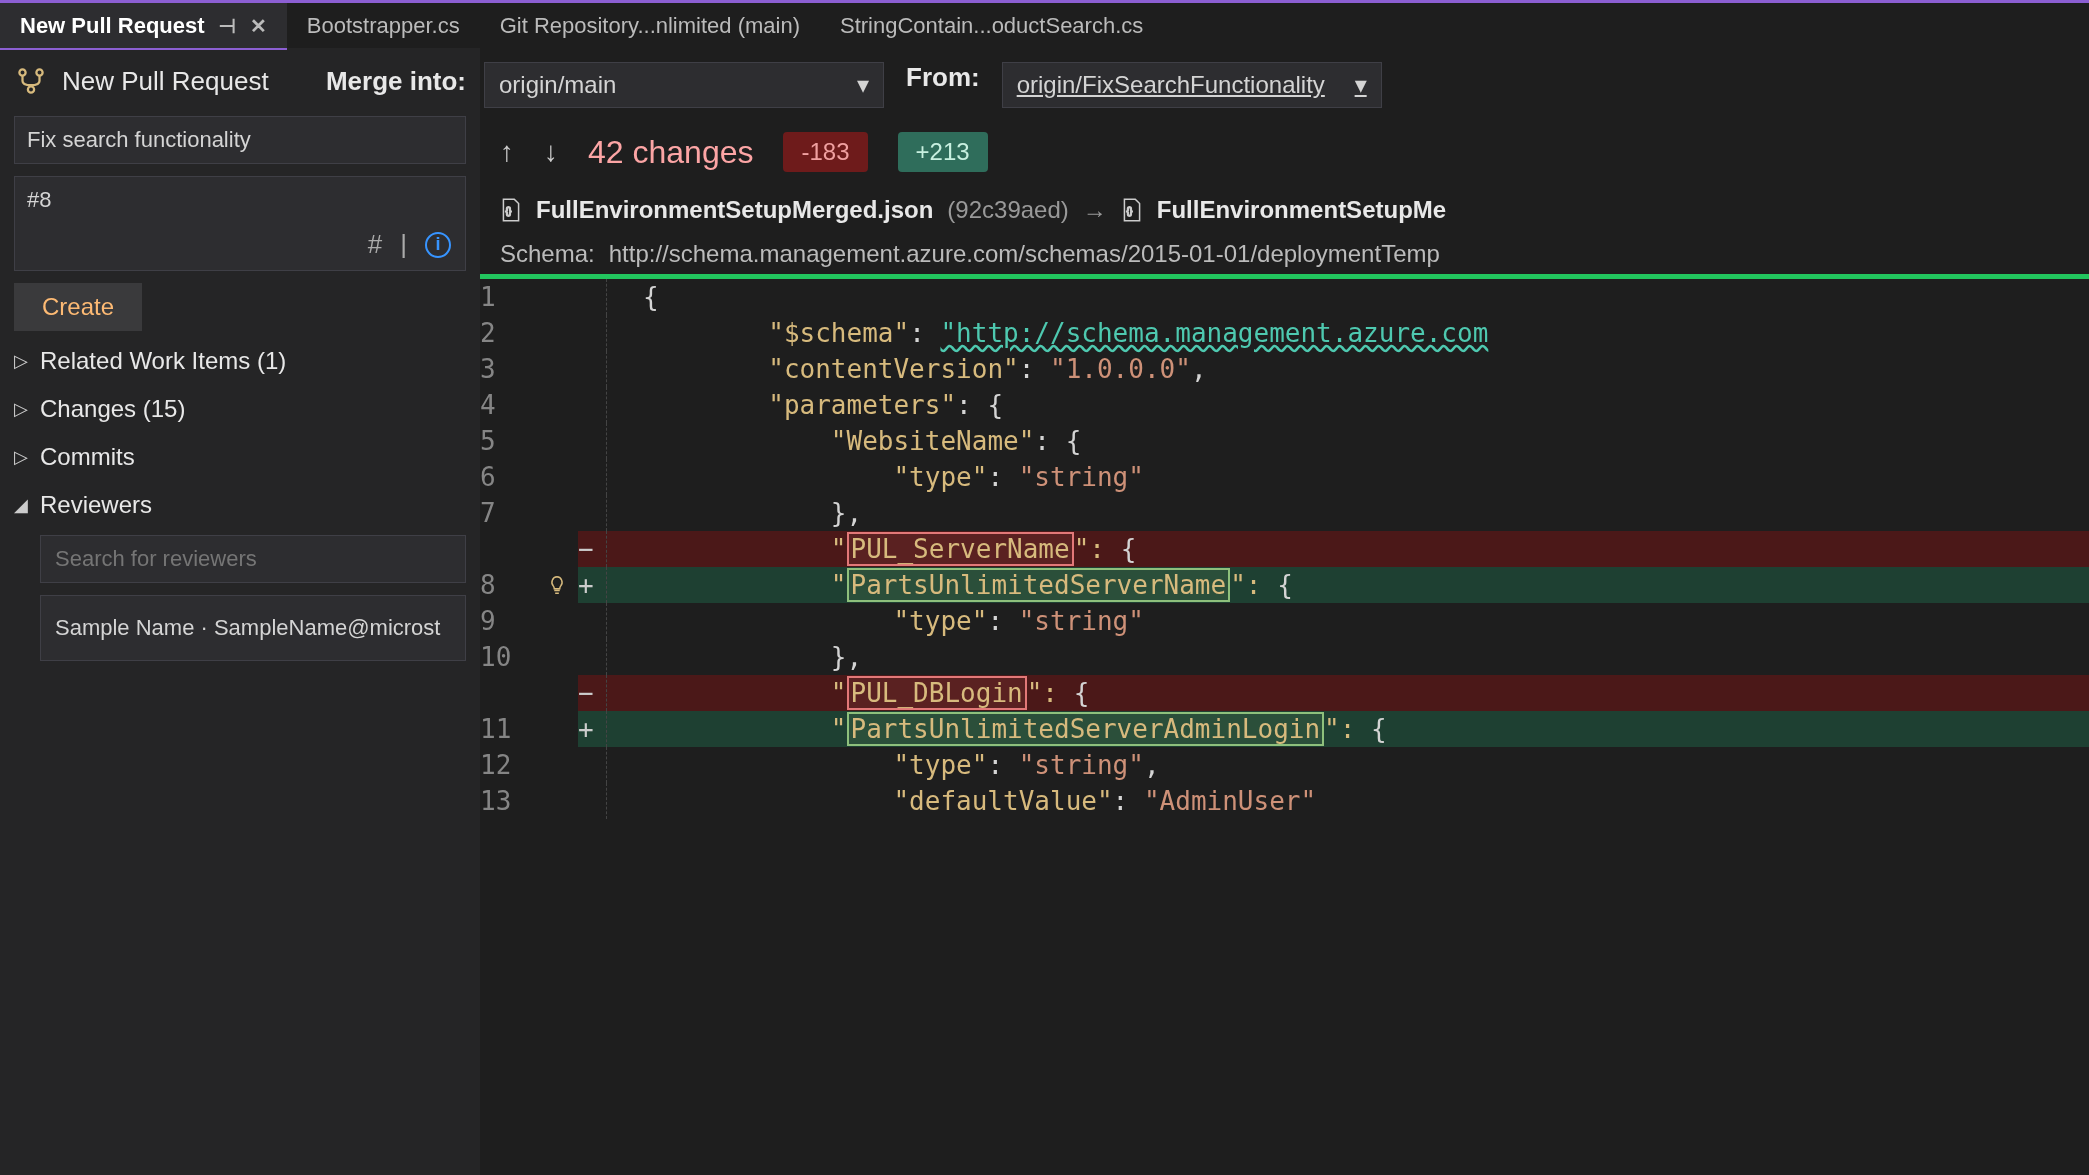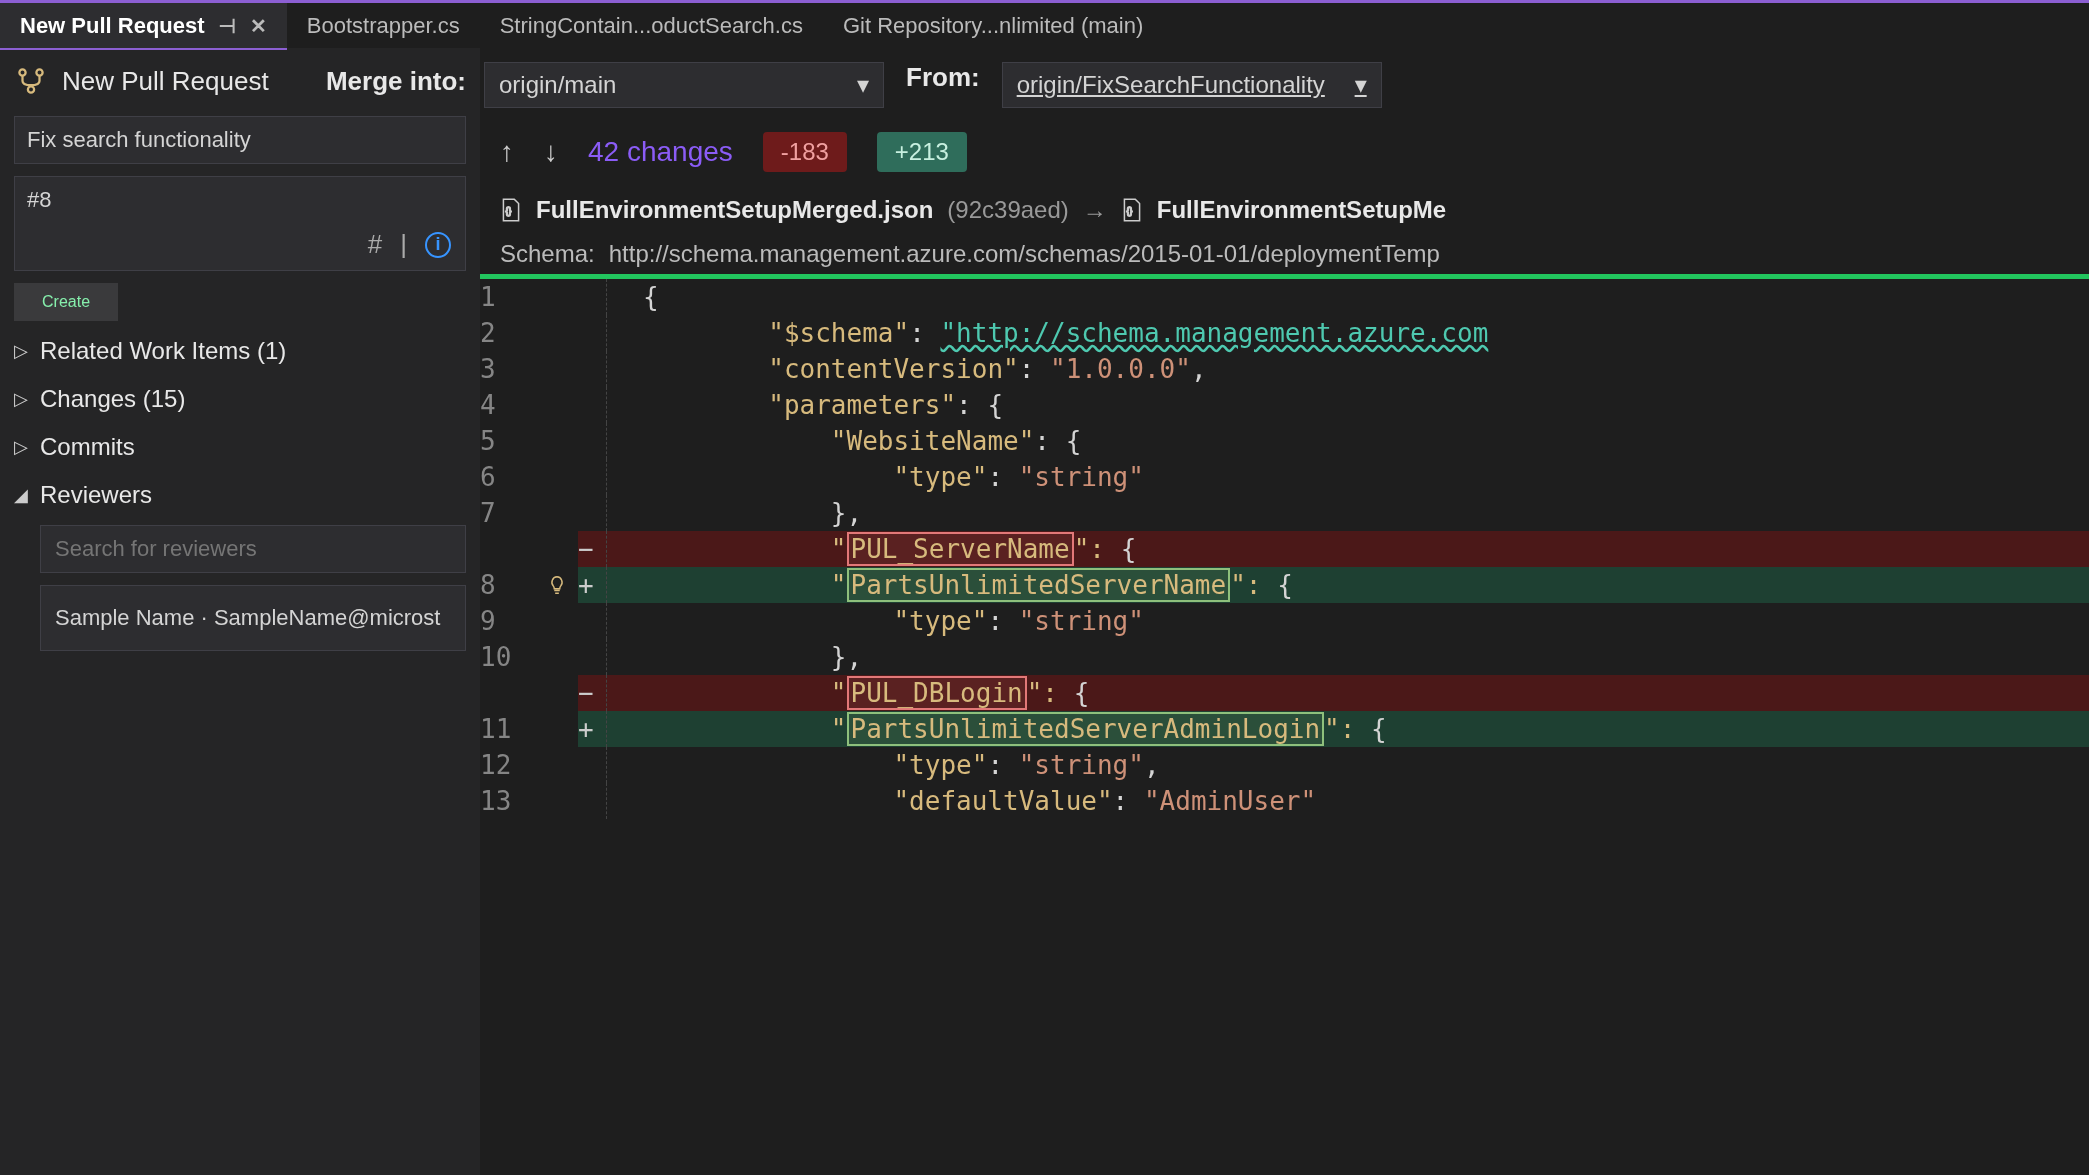--- a/index.html
+++ b/index.html
@@ -79,23 +79,23 @@
     display: flex; justify-content: flex-end; align-items: center;
     gap: 18px; padding: 6px 14px 10px 0; font-size: 26px; color: #aaa;
   }
   .info-icon {
     width: 26px; height: 26px; border: 2px solid #3794ff;
     border-radius: 50%; display:flex;align-items:center;justify-content:center;
     color:#3794ff; font-size:18px; font-weight:bold;
   }
   .create-btn {
     background: #3a3a3c;
-    color: #86efac;
+    color: #fdba74;
     padding: 10px 28px;
-    font-size: 16px;
+    font-size: 24px;
     border: none;
     width: fit-content;
   }
   .tree-item {
     display: flex; align-items: center; gap: 8px;
     font-size: 24px; color: #e8e8e8; padding: 4px 0;
     cursor: pointer;
   }
   .tree-item .chev { font-size: 18px; color: #ccc; width: 18px; }
   .reviewer-search {
@@ -122,21 +122,21 @@
   .dropdown {
     display: flex; align-items: center; justify-content: space-between;
     background: #2d2d30; border: 1px solid #3f3f46;
     padding: 8px 14px; min-width: 400px; font-size: 24px; color: #d4d4d4;
   }
   .changes-bar {
     display: flex; align-items: center; gap: 30px;
     padding: 14px 20px;
   }
   .arrow-btn { font-size: 28px; color: #ccc; cursor: pointer; }
-  .changes-text { font-size: 28px; color: #8b5cf6; }
+  .changes-text { font-size: 32px; color: #fca5a5; }
   .pill { padding: 6px 18px; border-radius: 4px; font-size: 24px; }
   .pill.del { background: #6e1b1b; color: #f0a0a0; }
   .pill.add { background: #2f6d5b; color: #c8f0e0; }
   .file-bar {
     display: flex; align-items: center; gap: 14px;
     padding: 10px 20px; font-size: 24px; color: #d4d4d4;
   }
   .file-icon { width:22px; height:26px; }
   .file-bar .hash { color: #999; }
   .file-bar .arrow-sep { color: #999; }
@@ -181,24 +181,24 @@
 <div class="tabs">
   <div class="tab active">
     <span>New Pull Request</span>
     <span class="pin">⊣</span>
     <span class="close">✕</span>
   </div>
   <div class="tab">
     <span>Bootstrapper.cs</span>
   </div>
   <div class="tab">
+    <span>Git Repository...nlimited (main)</span>
+  </div>
+  <div class="tab">
     <span>StringContain...oductSearch.cs</span>
-  </div>
-  <div class="tab">
-    <span>Git Repository...nlimited (main)</span>
   </div>
 </div>
 
 <div class="main">
 
   <div class="left">
     <div style="display:flex; align-items:center; gap:20px;">
       <div class="pr-header" style="flex:0 0 auto;">
         <svg viewBox="0 0 24 24" fill="none" stroke="#d7ba7d" stroke-width="1.6">
           <circle cx="6" cy="6" r="2.2"></circle>

